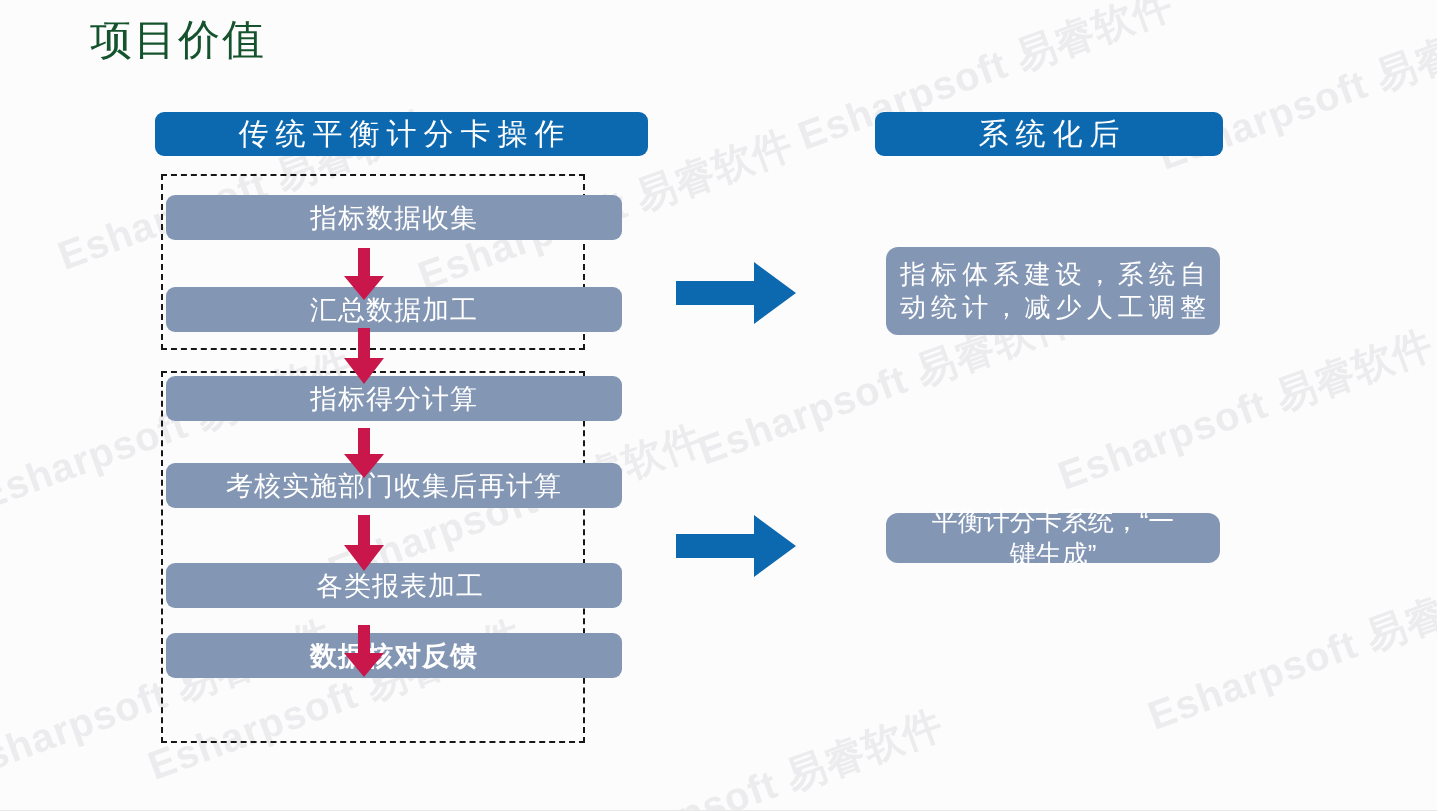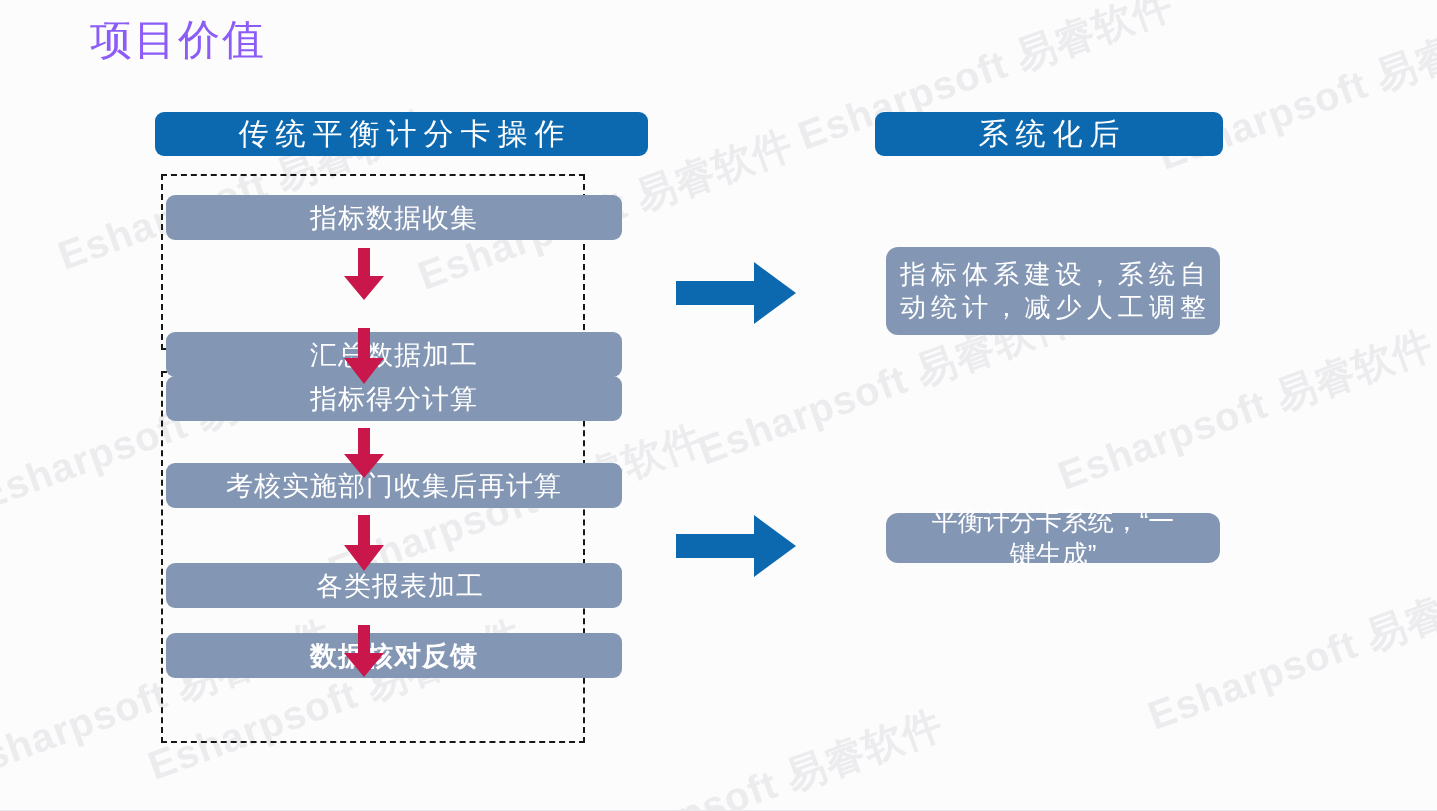--- a/index.html
+++ b/index.html
@@ -38,21 +38,21 @@
     font-family: "Liberation Sans", "DejaVu Sans", sans-serif;
   }
 
   
   #page-title {
     position: absolute;
     left: 90px;
     top: 16px;
     font-size: 42px;
     line-height: 1.15;
-    color: #8b5cf6;
+    color: #14532d;
     letter-spacing: 2px;
     z-index: 5;
     white-space: nowrap;
   }
 
   
   .col-header {
     position: absolute;
     background: #0d69af;
     color: #ffffff;
@@ -90,21 +90,21 @@
     align-items: center;
     justify-content: center;
     font-size: 27px;
     letter-spacing: 1px;
     z-index: 6;
     box-sizing: border-box;
     text-align: center;
   }
   .proc-box.left { left: 166px; width: 456px; height: 45px; }
   #box-1 { top: 195px; }
-  #box-2 { top: 287px; margin-top: 45px; }
+  #box-2 { top: 287px; }
   #box-3 { top: 376px; }
   #box-4 { top: 463px; }
   #box-5 { top: 563px; padding-left: 12px; }
   #box-6 { top: 633px; font-weight: bold; }
 
   
   .red-arrow {
     position: absolute;
     z-index: 7;
     left: 342px;

